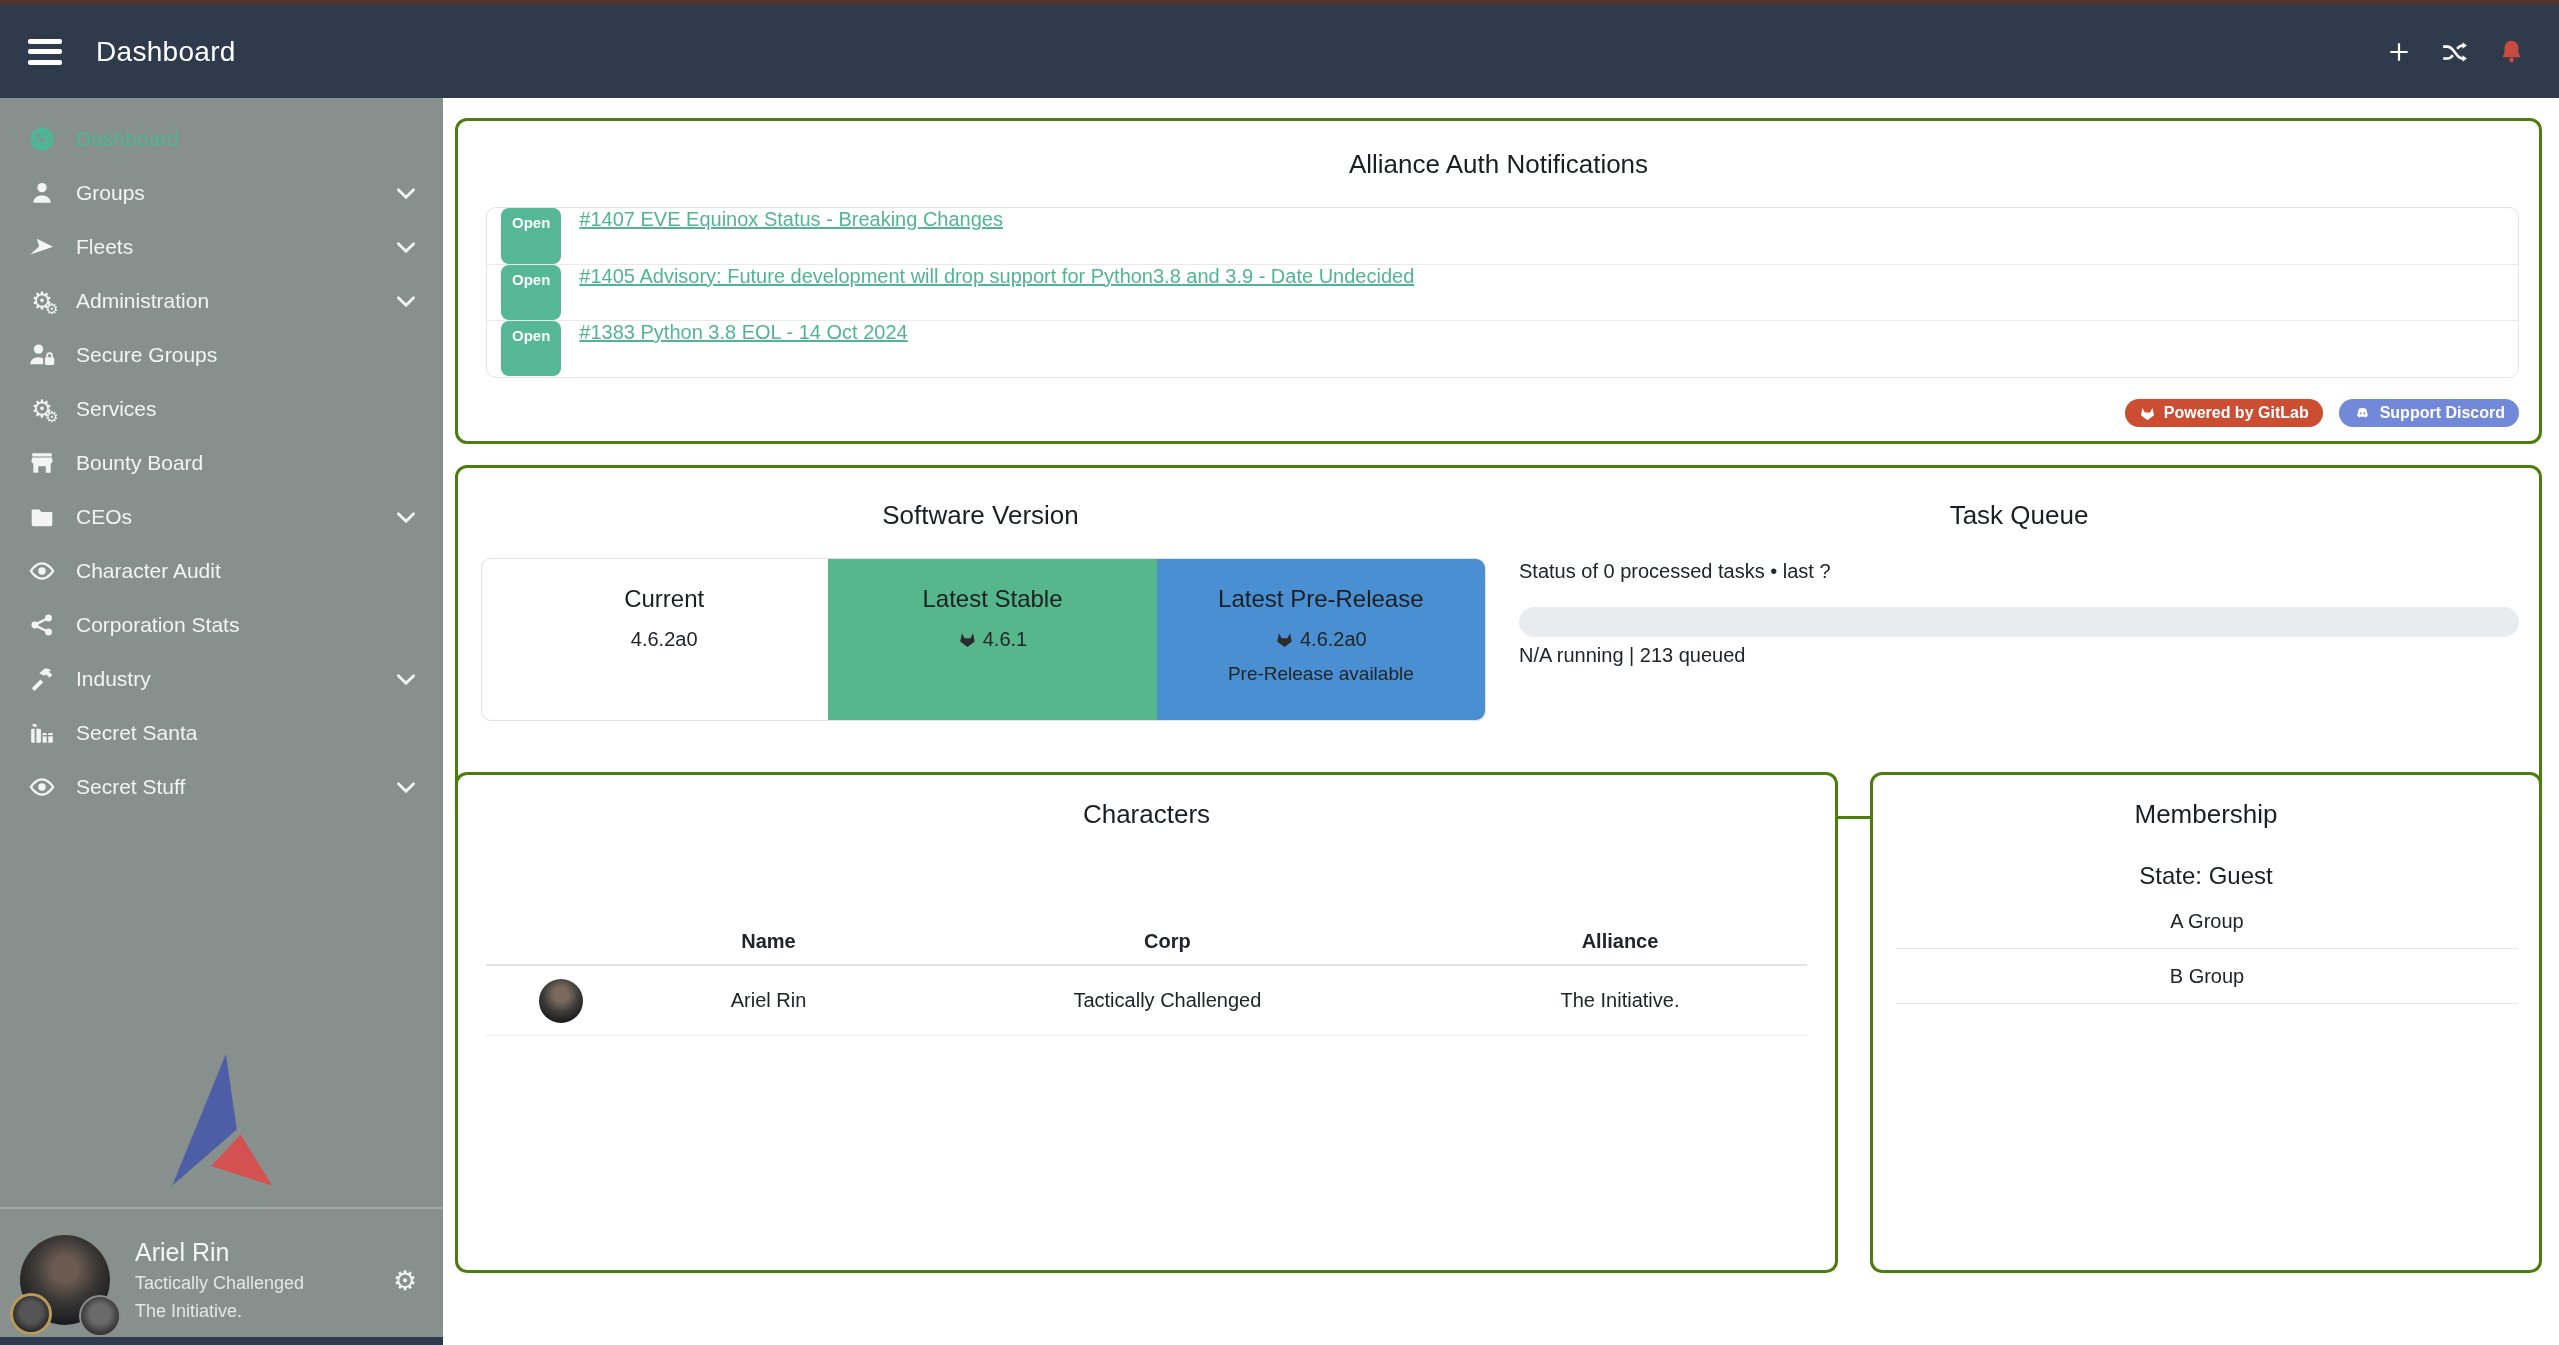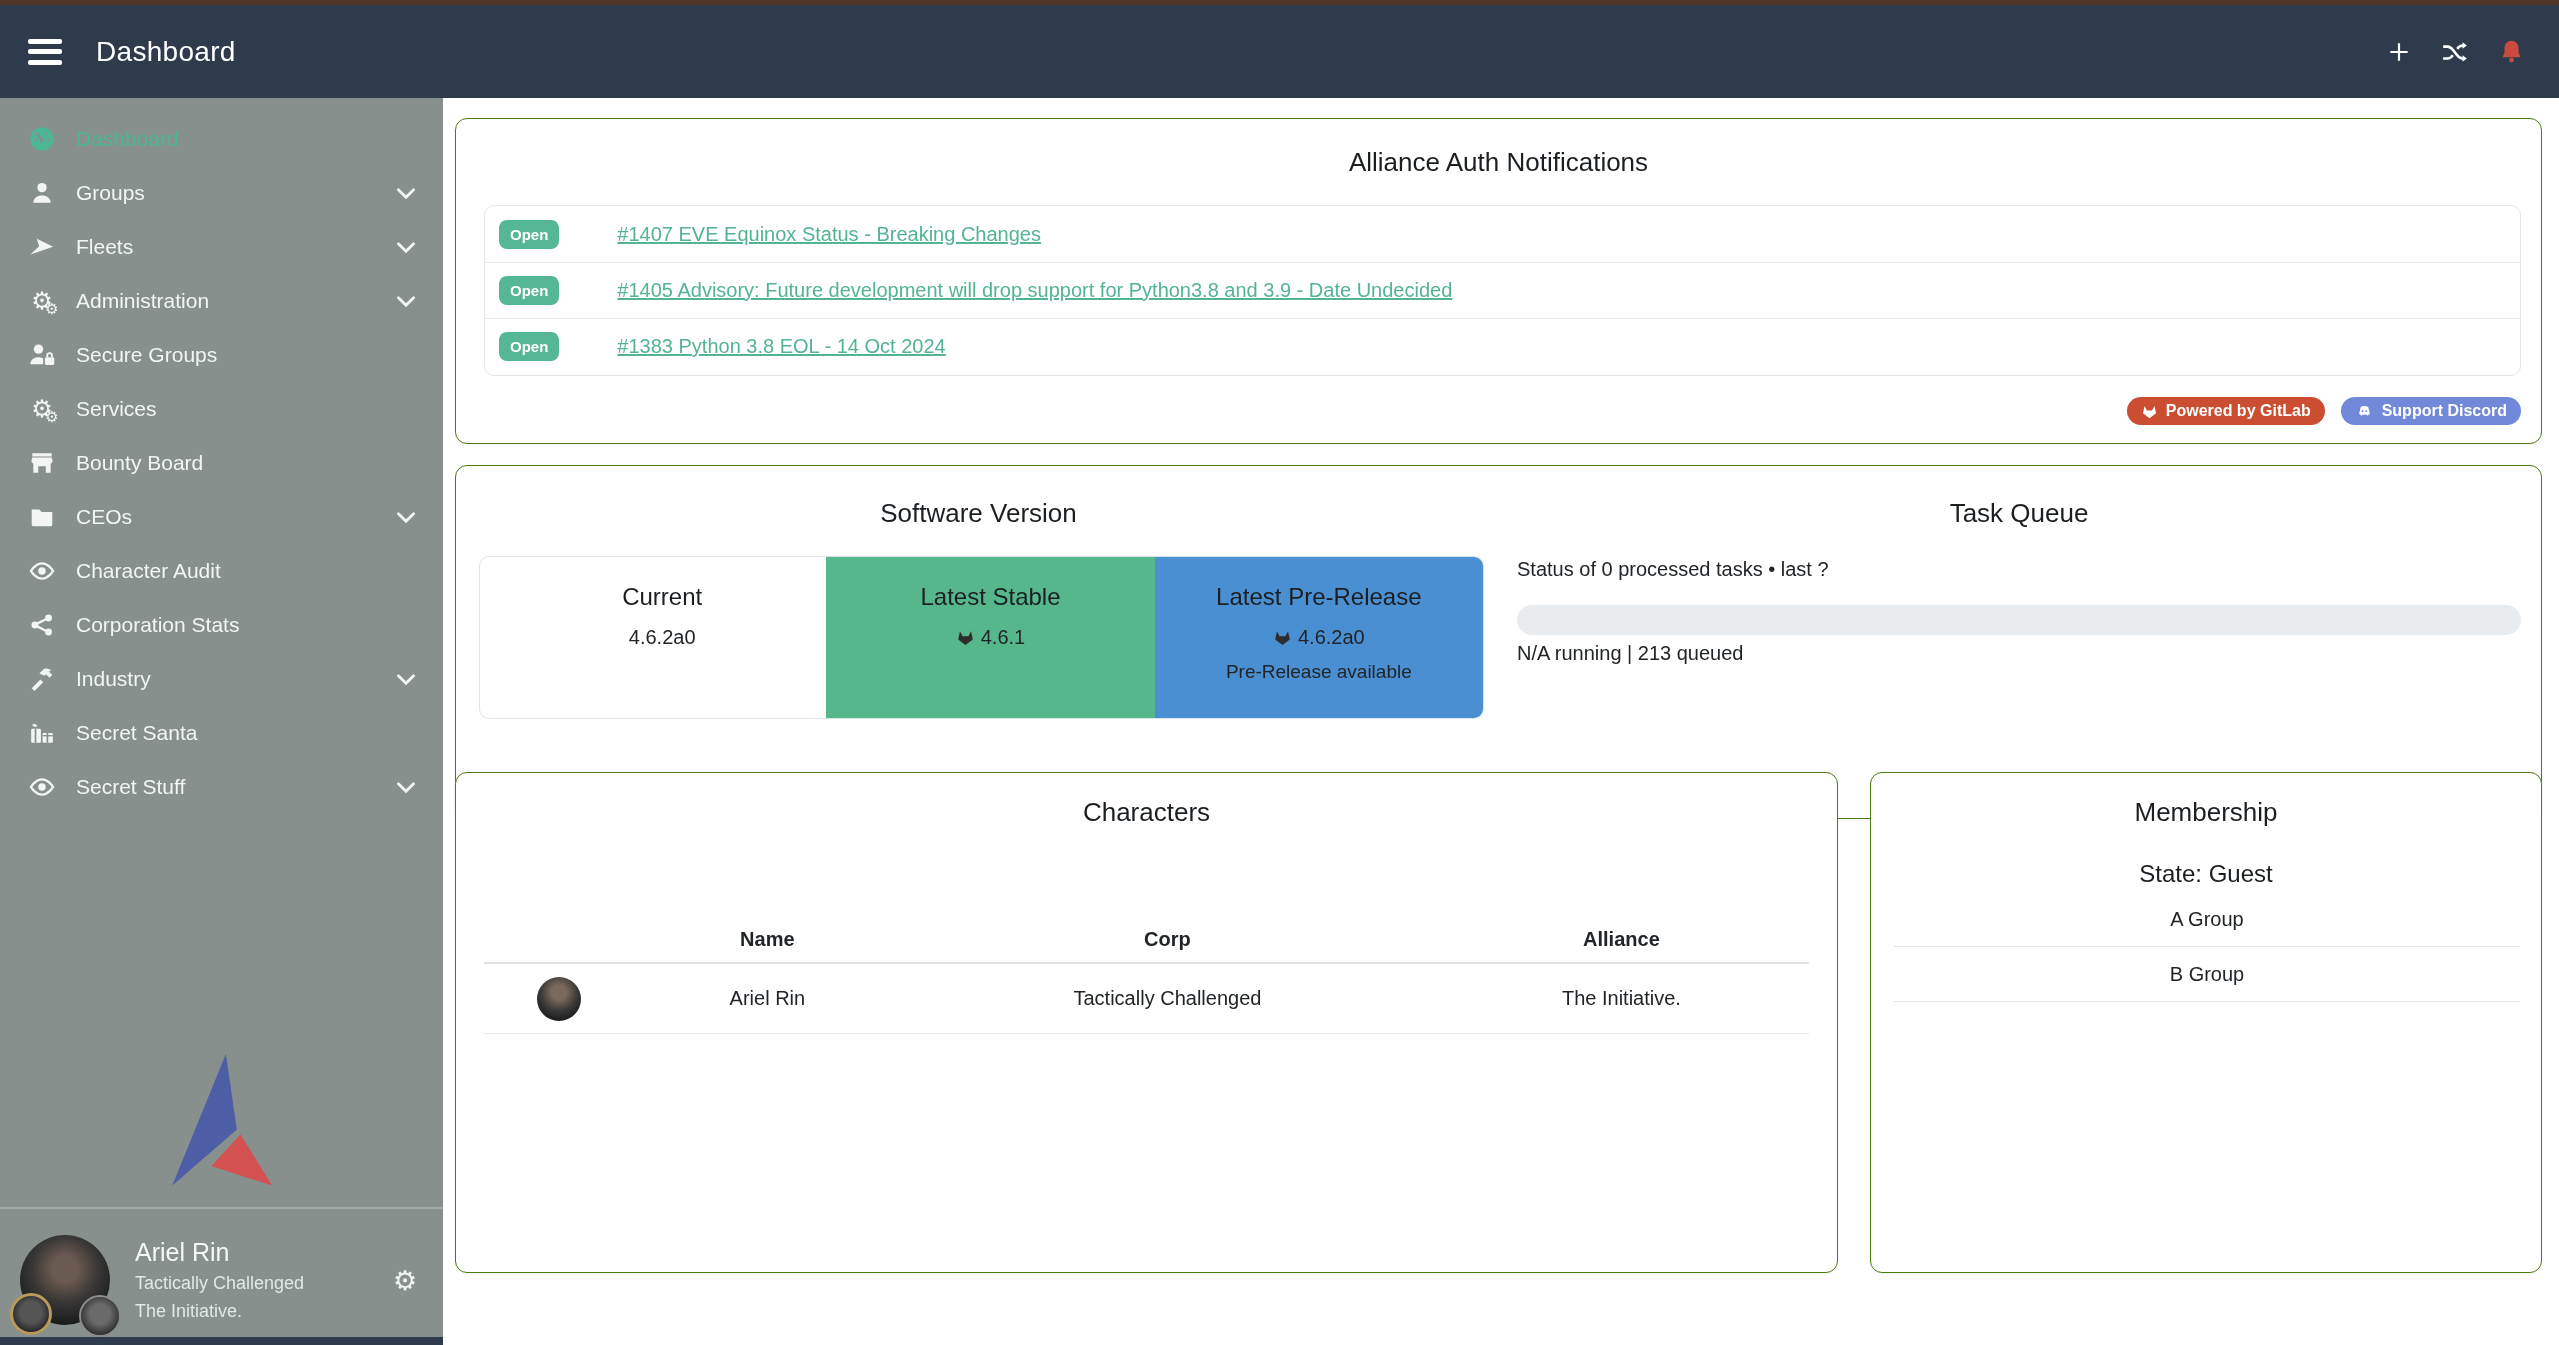--- a/index.html
+++ b/index.html
@@ -36,27 +36,27 @@
   .user-badge { position:absolute; width:42px; height:42px; border-radius:50%; }
   .ub-left { left:10px; top:78px; background:radial-gradient(circle at 50% 45%, #555 0 40%, #1f1f1f 80%); border:3px solid #b89a5a; }
   .ub-right { left:79px; top:80px; background:radial-gradient(circle at 50% 45%, #6a6a6a 0 35%, #262626 80%); border:2px solid #8c8c8c; }
   .user-name { position:absolute; left:135px; top:23px; font-size:25px; color:#f4f7f6; }
   .user-corp { position:absolute; left:135px; top:58px; font-size:18px; color:#e2e8e6; }
   .user-alliance { position:absolute; left:135px; top:86px; font-size:18px; color:#e2e8e6; }
   .user-gear { position:absolute; left:393px; top:52px; font-size:27px; color:#f0f4f3; cursor:pointer; font-family:"DejaVu Sans", sans-serif; line-height:1; }
   .side-bottom { position:absolute; left:0; bottom:0; width:100%; height:8px; background:#2f3b4d; }
 
   
-  .card { position:absolute; background:#fff; border:1px solid #4d7c0f; border-radius:12px; box-shadow:0 1px 3px rgba(0,0,0,.05); }
+  .card { position:absolute; background:#fff; border:3px solid #4d7c0f; border-radius:12px; box-shadow:0 1px 3px rgba(0,0,0,.05); }
   .card-title { text-align:center; font-size:26px; color:#1b1f23; font-weight:400; }
 
   #card-notif { left:455px; top:118px; width:2087px; height:326px; }
   #card-notif .card-title { margin-top:28px; }
   .notif-list { position:absolute; left:28px; right:20px; top:86px; height:171px; border:1px solid #e2e6e9; border-radius:10px; }
-  .notif-row { height:56px; display:flex; align-items:center; padding-left:14px;gap:40px; }
+  .notif-row { height:56px; display:flex; padding-left:14px; }
   .notif-row + .notif-row { border-top:1px solid #e6eaec; }
   .status-badge { background:#55b795; color:#fff; font-size:15px; font-weight:bold; padding:6px 11px; border-radius:8px; margin-right:18px; flex:none; }
   .notif-link { color:#53b493; font-size:20px; text-decoration:underline; cursor:pointer; }
   .notif-badges { position:absolute; right:20px; top:278px; display:flex; gap:16px; }
   .pill { height:28px; border-radius:14px; padding:0 14px; display:flex; align-items:center; gap:8px; color:#fff; font-size:16px; font-weight:bold; cursor:pointer; }
   .pill.gitlab { background:#cb4e32; }
   .pill.discord { background:#7289da; }
 
   #card-sv { left:455px; top:465px; width:2087px; height:354px; }
   .sv-half { position:absolute; left:0; top:0; width:1045px; }

